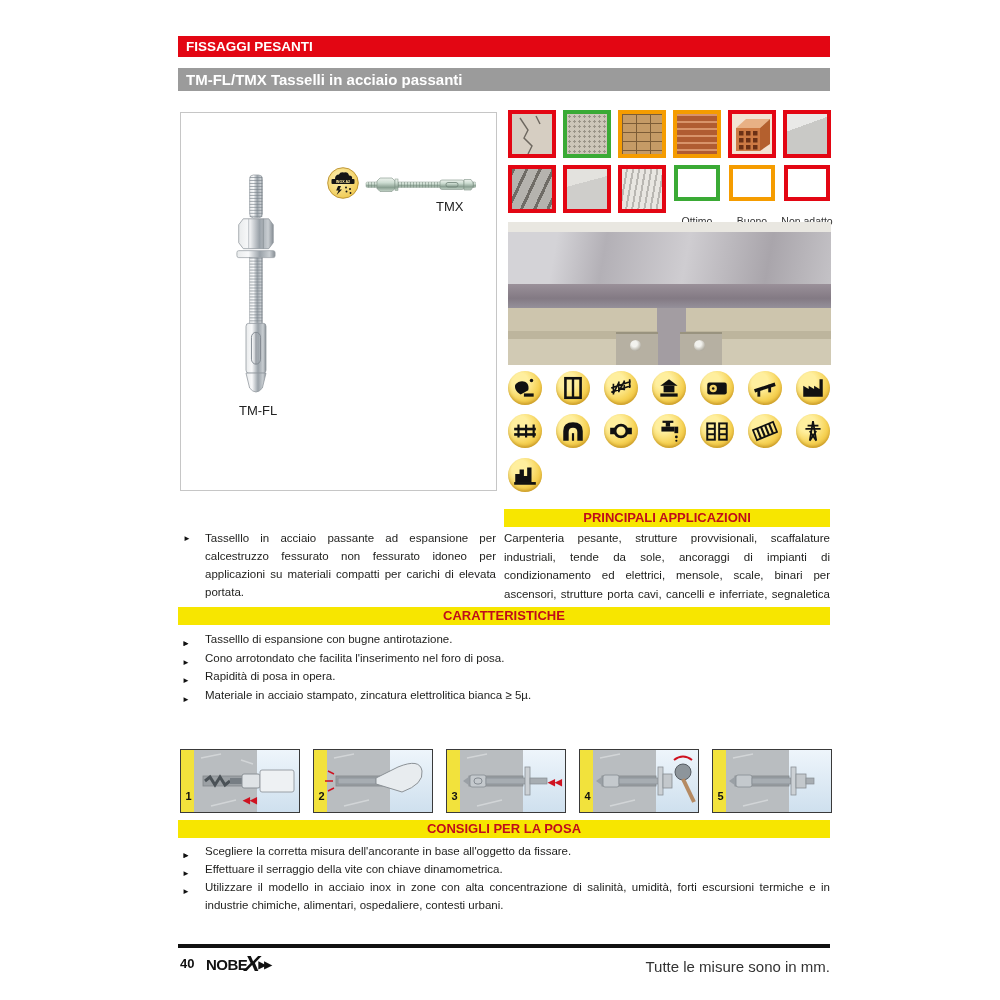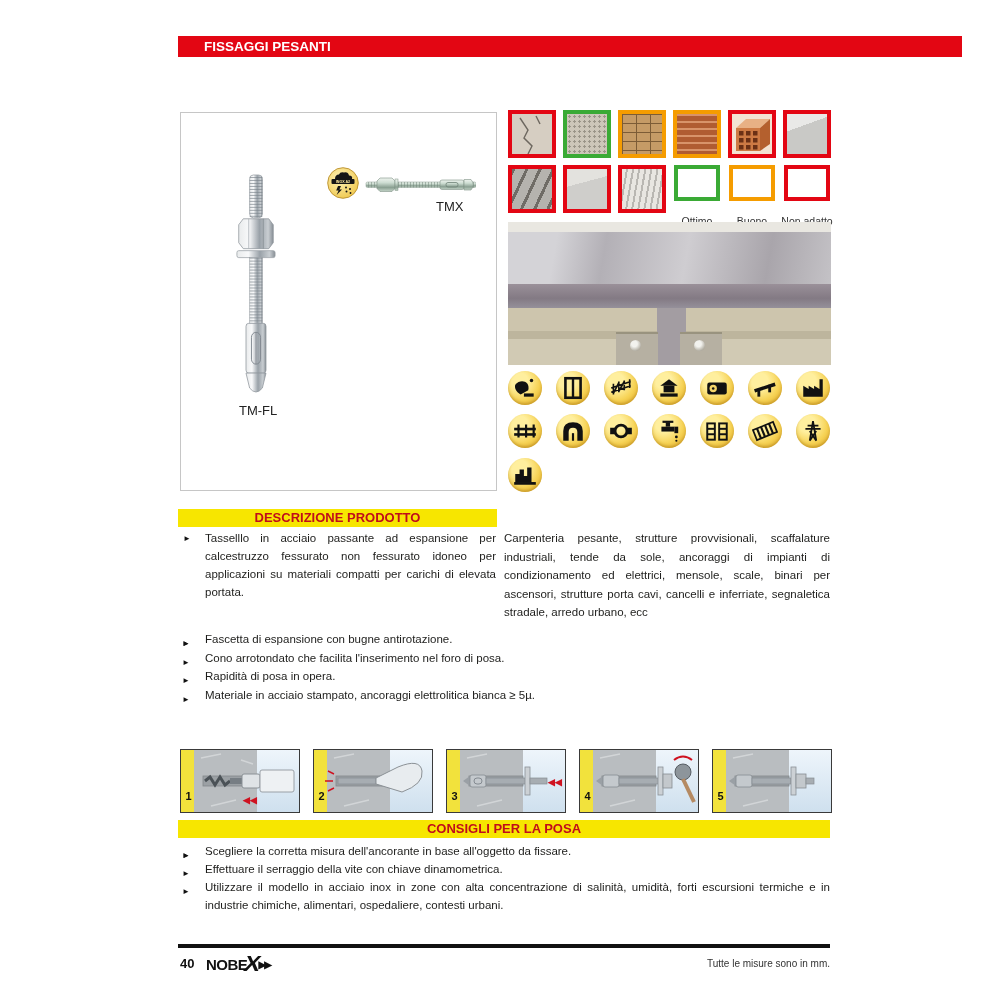--- a/index.html
+++ b/index.html
@@ -1,22 +1,22 @@
 <!DOCTYPE html>
 <html><head>
 <meta charset="utf-8">
 <style>
   html,body{margin:0;padding:0;background:#ffffff;}
   #page{position:relative;width:1000px;height:1000px;background:#ffffff;
         font-family:"Liberation Sans", sans-serif;color:#222;overflow:hidden;}
 
   
-  .banner-red{position:absolute;left:178px;top:36px;width:784px;height:21px;
+  .banner-red{position:absolute;left:178px;top:36px;width:652px;height:21px;
       background:#e30613;color:#fff;font-weight:bold;font-size:13.5px;
-      line-height:21px;padding-left:26px;box-sizing:border-box;}
+      line-height:21px;padding-left:8px;box-sizing:border-box;}
   .banner-gray{position:absolute;left:178px;top:68px;width:652px;height:23px;
       background:#9b9b9b;color:#fff;font-weight:bold;font-size:15px;
       line-height:23px;padding-left:8px;box-sizing:border-box;}
 
   
   .product-box{position:absolute;left:180px;top:112px;width:315px;height:377px;
       border:1px solid #c6c6c6;background:#fff;}
   .tmfl-svg{position:absolute;left:55px;top:60px;width:40px;height:224px;}
   .tmx-svg{position:absolute;left:183px;top:62px;width:112px;height:18px;}
   .prod-label{position:absolute;font-size:13px;color:#222;}
@@ -83,21 +83,21 @@
       font-size:11px;font-weight:bold;color:#111;z-index:2;}
 
   
   .foot-rule{position:absolute;left:178px;top:944px;width:652px;height:4px;background:#111;}
   .foot-page{position:absolute;left:180px;top:956px;font-size:13px;font-weight:bold;color:#111;}
   .logo{position:absolute;left:206px;top:953px;color:#111;font-weight:bold;font-size:15px;
       letter-spacing:-0.5px;}
   .logo .x{display:inline-block;transform:skew(-14deg) scale(1.25,1.15);font-size:19px;
       margin-left:-1px;}
   .logo .chev{font-size:10px;letter-spacing:-2px;vertical-align:2px;}
-  .foot-note{position:absolute;right:170px;top:958px;font-size:10px;color:#333;}
+  .foot-note{position:absolute;right:170px;top:958px;font-size:15px;color:#333;}
 </style>
 </head>
 <body>
 
 <div id="page">
 
   <svg width="0" height="0" style="position:absolute">
     <defs>
       <linearGradient id="gm" x1="0" y1="0" x2="1" y2="0">
         <stop offset="0" stop-color="#e9ebec"></stop>
@@ -125,20 +125,23 @@
       <radialGradient id="gbadge" cx="0.4" cy="0.35" r="0.8">
         <stop offset="0" stop-color="#fff3b8"></stop>
           <stop offset="1" stop-color="#edc23f"></stop>
       </radialGradient>
     </defs>
   </svg>
 
   <div class="banner-red">
     <span>FISSAGGI PESANTI</span>
   </div>
+  <div class="banner-gray">
+    <span>TM-FL/TMX Tasselli in acciaio passanti</span>
+  </div>
 
   <div class="product-box">
     <svg class="tmfl-svg" viewBox="0 0 44 225" preserveAspectRatio="none">
       <rect x="15" y="2" width="14" height="43" rx="4" fill="url(#gm)" stroke="#9aa0a6" stroke-width="0.8"></rect>
       <rect x="15" y="2" width="14" height="43" fill="url(#thH)" opacity="0.75"></rect>
       <path d="M8 46 L36 46 L41 52 L41 70 L36 76 L8 76 L3 70 L3 52 Z" fill="url(#gm)" stroke="#8f969c" stroke-width="0.8"></path>
       <line x1="14" y1="46" x2="14" y2="76" stroke="#aab0b5" stroke-width="0.8"></line>
       <line x1="30" y1="46" x2="30" y2="76" stroke="#848b91" stroke-width="0.8"></line>
       <rect x="1" y="78" width="42" height="7" rx="2" fill="url(#gm)" stroke="#9aa0a6" stroke-width="0.8"></rect>
       <rect x="15" y="85" width="14" height="66" fill="url(#gm)" stroke="#9aa0a6" stroke-width="0.6"></rect>
@@ -336,34 +339,37 @@
     </div>
 
     <div class="app-icon" style="left:508px;top:458px;">
       <svg viewBox="0 0 24 24">
           <path d="M3 19 V11 H7 V7 H11 V13 H14 V5 H18 V19 Z" fill="#111"></path>
           <rect x="2" y="18.5" width="20" height="2.5" fill="#111"></rect>
         </svg>
     </div>
   </div>
 
-  <div class="sec-head" style="left:178px;top:509px;width:319px;">
-    <span>DESCRIZIONE PRODOTTO</span>
-  </div>
   <span class="arr" style="position:absolute;left:183px;top:534px;">►</span>
   <div class="para" style="left:205px;top:529px;width:291px;line-height:18px;">Tasselllo in acciaio passante ad espansione  per calcestruzzo fessurato non fessurato idoneo per applicazioni su materiali compatti per carichi di elevata portata.</div>
 
+  <div class="sec-head" style="left:504px;top:509px;width:326px;">
+    <span>PRINCIPALI APPLICAZIONI</span>
+  </div>
   <div class="para" style="left:504px;top:529px;width:326px;line-height:18.5px;">Carpenteria pesante, strutture provvisionali, scaffalature industriali, tende da sole, ancoraggi di impianti di condizionamento  ed elettrici, mensole, scale, binari per ascensori, strutture porta cavi, cancelli e inferriate,  segnaletica stradale, arredo urbano, ecc</div>
 
+  <div class="sec-head" style="left:178px;top:607px;width:652px;">
+    <span>CARATTERISTICHE</span>
+  </div>
   <ul class="blist" style="left:178px;top:630px;width:652px;">
     <li style="line-height:18.5px;"><span class="arr" style="top:5px;">►</span></li>
-    <li style="line-height:18.5px;"><span class="arr" style="top:5px;">►</span><span>Fascetta di espansione con bugne antirotazione.</span></li>
+    <li style="line-height:18.5px;"><span class="arr" style="top:5px;">►</span><span>Tasselllo di espansione con bugne antirotazione.</span></li>
     <li style="line-height:18.5px;"><span class="arr" style="top:5px;">►</span><span>Cono arrotondato che facilita l'inserimento nel foro di posa.</span></li>
     <li style="line-height:18.5px;"><span class="arr" style="top:5px;">►</span><span>Rapidità di posa in opera.</span></li>
-    <li style="line-height:18.5px;"><span class="arr" style="top:5px;">►</span><span>Materiale in acciaio stampato, ancoraggi elettrolitica bianca ≥ 5µ.</span></li>
+    <li style="line-height:18.5px;"><span class="arr" style="top:5px;">►</span><span>Materiale in acciaio stampato, zincatura elettrolitica bianca ≥ 5µ.</span></li>
   </ul>
 
 
   <div class="step" style="left:180px;">
     <div class="num">1</div>
     <svg viewBox="0 0 118 62">
       <rect x="0" y="0" width="118" height="62" fill="#fff"></rect>
       <rect x="0" y="0" width="13" height="62" fill="#f2e23c"></rect>
       <rect x="13" y="0" width="63" height="62" fill="#b9bdc0"></rect>
       <rect x="76" y="0" width="42" height="62" fill="url(#fix)"></rect>

